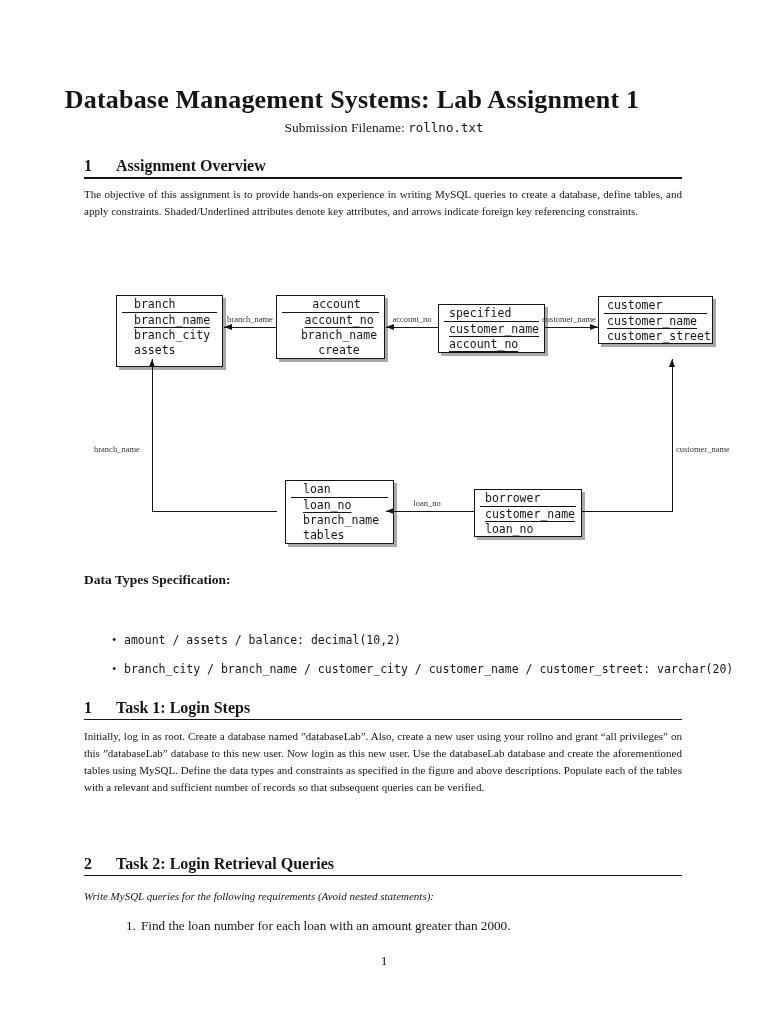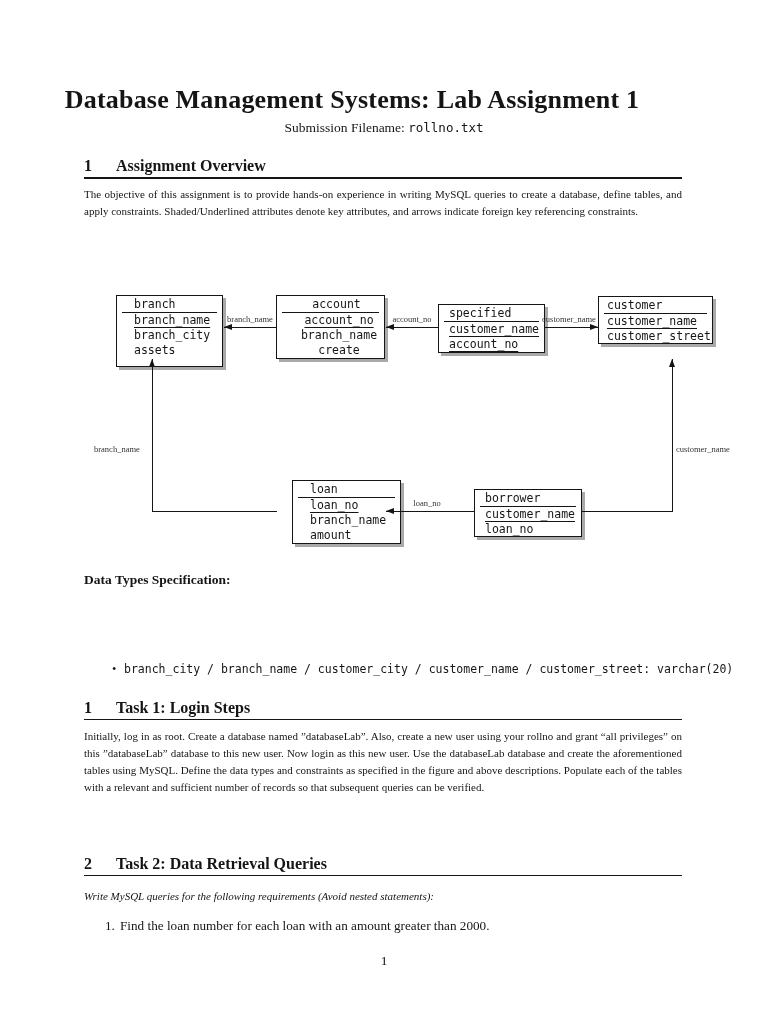--- a/index.html
+++ b/index.html
@@ -34,21 +34,21 @@
   .eattr{height:14.8px;line-height:14.8px;white-space:nowrap;}
   .keyattr{text-decoration:underline;text-underline-offset:2.5px;text-decoration-thickness:1px;}
   .padA .etitle{padding-left:12px}.padA .eattr{padding-left:17px}
   .padB .etitle{padding-left:5px} .padB .eattr{padding-left:10px}
   .padC .etitle{padding-left:3px} .padC .eattr{padding-left:8px}
 
   .box-branch   {left:116px;top:295px;width:107px;height:72px;}
   .box-account  {left:276px;top:295px;width:109px;height:64px;text-align:center;}
   .box-depositor{left:438px;top:304px;width:107px;height:49px;}
   .box-customer {left:598px;top:296px;width:115px;height:48px;}
-  .box-loan     {left:292px;top:480px;width:109px;height:64px;}
+  .box-loan     {left:285px;top:480px;width:109px;height:64px;}
   .box-borrower {left:474px;top:489px;width:108px;height:48px;}
 
   .cline{position:absolute;background:#151515;}
   .ah{position:absolute;width:0;height:0;}
   .ah-left {border-top:3.5px solid transparent;border-bottom:3.5px solid transparent;border-right:8px solid #151515;}
   .ah-right{border-top:3.5px solid transparent;border-bottom:3.5px solid transparent;border-left:8px solid #151515;}
   .ah-up   {border-left:3.5px solid transparent;border-right:3.5px solid transparent;border-bottom:8px solid #151515;}
   .elabel{position:absolute;font-size:8.5px;color:#333;white-space:nowrap;text-align:center;}
 </style>
 </head>
@@ -87,21 +87,21 @@
     <div class="etitle">customer</div>
     <div class="eattr"><span class="keyattr">customer_name</span></div>
     <div class="eattr"><span>customer_street</span></div>
     <div class="eattr"><span>customer_city</span></div>
   </div>
 
   <div class="ebox padA box-loan">
     <div class="etitle">loan</div>
     <div class="eattr"><span class="keyattr">loan_no</span></div>
     <div class="eattr"><span>branch_name</span></div>
-    <div class="eattr"><span>amount</span></div>
+    <div class="eattr"><span>tables</span></div>
   </div>
 
   <div class="ebox padB box-borrower">
     <div class="etitle">borrower</div>
     <div class="eattr"><span class="keyattr">customer_name</span></div>
     <div class="eattr"><span class="keyattr">loan_no</span></div>
   </div>
 
   <div class="cline" style="left:224px;top:327px;width:52px;height:1.2px;"></div>
   <div class="ah ah-left" style="left:224px;top:324px;"></div>
@@ -123,26 +123,27 @@
   <div class="cline" style="left:582px;top:511px;width:91px;height:1.2px;"></div>
   <div class="cline" style="left:672px;top:359px;width:1.2px;height:153px;"></div>
   <div class="ah ah-up" style="left:669px;top:359px;"></div>
   <div class="elabel" style="left:676px;top:444px;">customer_name</div>
 
   <div class="cline" style="left:386px;top:511px;width:88px;height:1.2px;"></div>
   <div class="ah ah-left" style="left:386px;top:508px;"></div>
   <div class="elabel" style="left:410px;top:498px;width:34px;">loan_no</div>
 
   <div class="dt-head">Data Types Specification:</div>
+  <div class="bullet-item" style="top:633px;"><span class="bdot">•</span><span class="mono">amount / assets / balance: decimal(10,2)</span></div>
   <div class="bullet-item" style="top:662px;"><span class="bdot">•</span><span class="mono">branch_city / branch_name / customer_city / customer_name / customer_street: varchar(20)</span></div>
 
   <div class="sec-head" style="top:699px;"><span class="sec-num">1</span><span>Task 1: Login Steps</span></div>
   <div class="sec-rule" style="top:718.5px;"></div>
   <div class="body-par" style="top:728px;">Initially, log in as root. Create a database named ”databaseLab”. Also, create a new user using your rollno and grant “all privileges” on this ”databaseLab” database to this new user. Now login as this new user. Use the databaseLab database and create the aforementioned tables using MySQL. Define the data types and constraints as specified in the figure and above descriptions. Populate each of the tables with a relevant and sufficient number of records so that subsequent queries can be verified.</div>
 
-  <div class="sec-head" style="top:855px;"><span class="sec-num">2</span><span>Task 2: Data Retrieval Queries</span></div>
+  <div class="sec-head" style="top:855px;"><span class="sec-num">2</span><span>Task 2: Login Retrieval Queries</span></div>
   <div class="sec-rule" style="top:874.5px;"></div>
   <div class="body-par" style="top:888px;text-align:left;font-style:italic;">Write MySQL queries for the following requirements (Avoid nested statements):</div>
-  <div class="list-item" style="top:918px;"><span class="inum">1.</span><span>Find the loan number for each loan with an amount greater than 2000.</span></div>
+  <div class="list-item" style="top:918px;margin-left:21px;"><span class="inum">1.</span><span>Find the loan number for each loan with an amount greater than 2000.</span></div>
 
   <div class="page-num">1</div>
 
 </div>
 
 </body></html>

